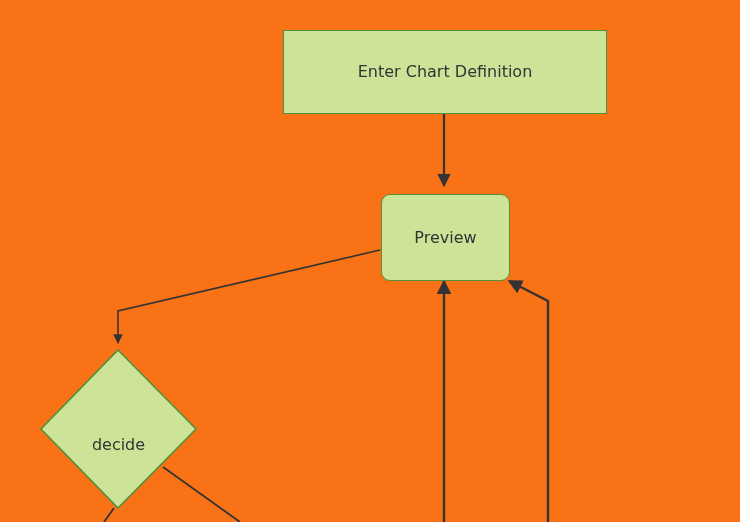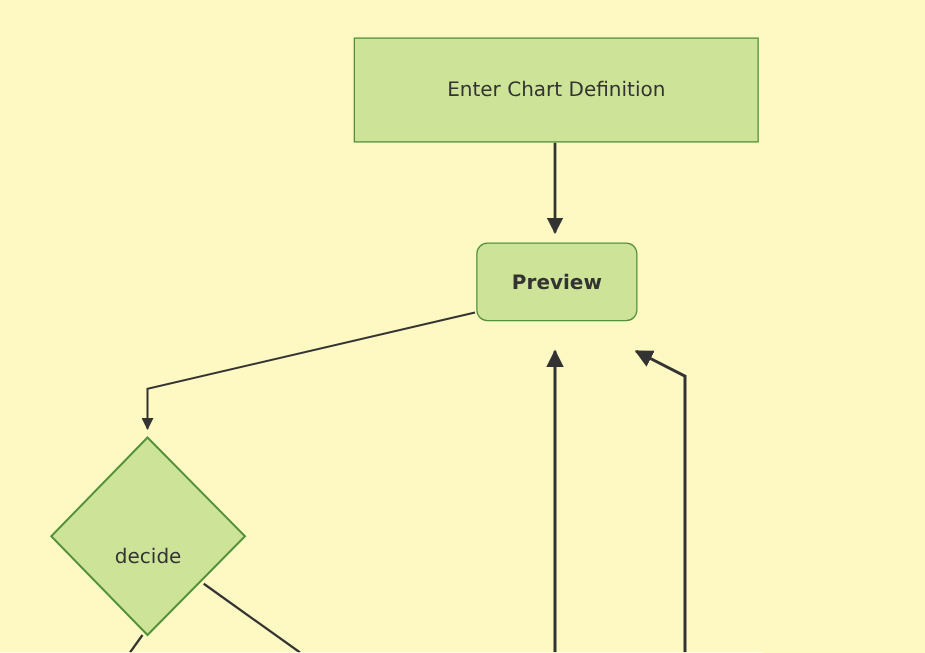--- a/index.html
+++ b/index.html
@@ -8,21 +8,21 @@
     padding: 0;
     background: #ffffff;
   }
   body {
     font-family: "DejaVu Sans", "Liberation Sans", sans-serif;
   }
   #canvas {
     position: relative;
     width: 740px;
     height: 522px;
-    background: #fef9c3;
+    background: #f97316;
     overflow: hidden;
   }
   #edges {
     position: absolute;
     left: 0;
     top: 0;
     width: 740px;
     height: 522px;
   }
   .node {
@@ -80,21 +80,21 @@
 
     <path d="M 163 467 L 240 522" fill="none" stroke="#333333" stroke-width="1.8"></path>
 
     <polygon points="118,350 196,429 118,508 41,429" fill="#cde498" stroke="#53903a" stroke-width="1.6"></polygon>
   </svg>
 
   <div class="node node-rect" style="left:283px; top:30px; width:324px; height:84px;">
     <span>Enter Chart Definition</span>
   </div>
 
-  <div class="node node-round" style="left:381px; top:194px; width:129px; height:63px;font-weight:bold;">
+  <div class="node node-round" style="left:381px; top:194px; width:129px; height:87px;">
     <span>Preview</span>
   </div>
 
   <div class="diamond-label" style="left:41px; top:414px; width:155px; height:30px;margin-top:16px;">
     <span>decide</span>
   </div>
 
 </div>
 
 </body></html>

